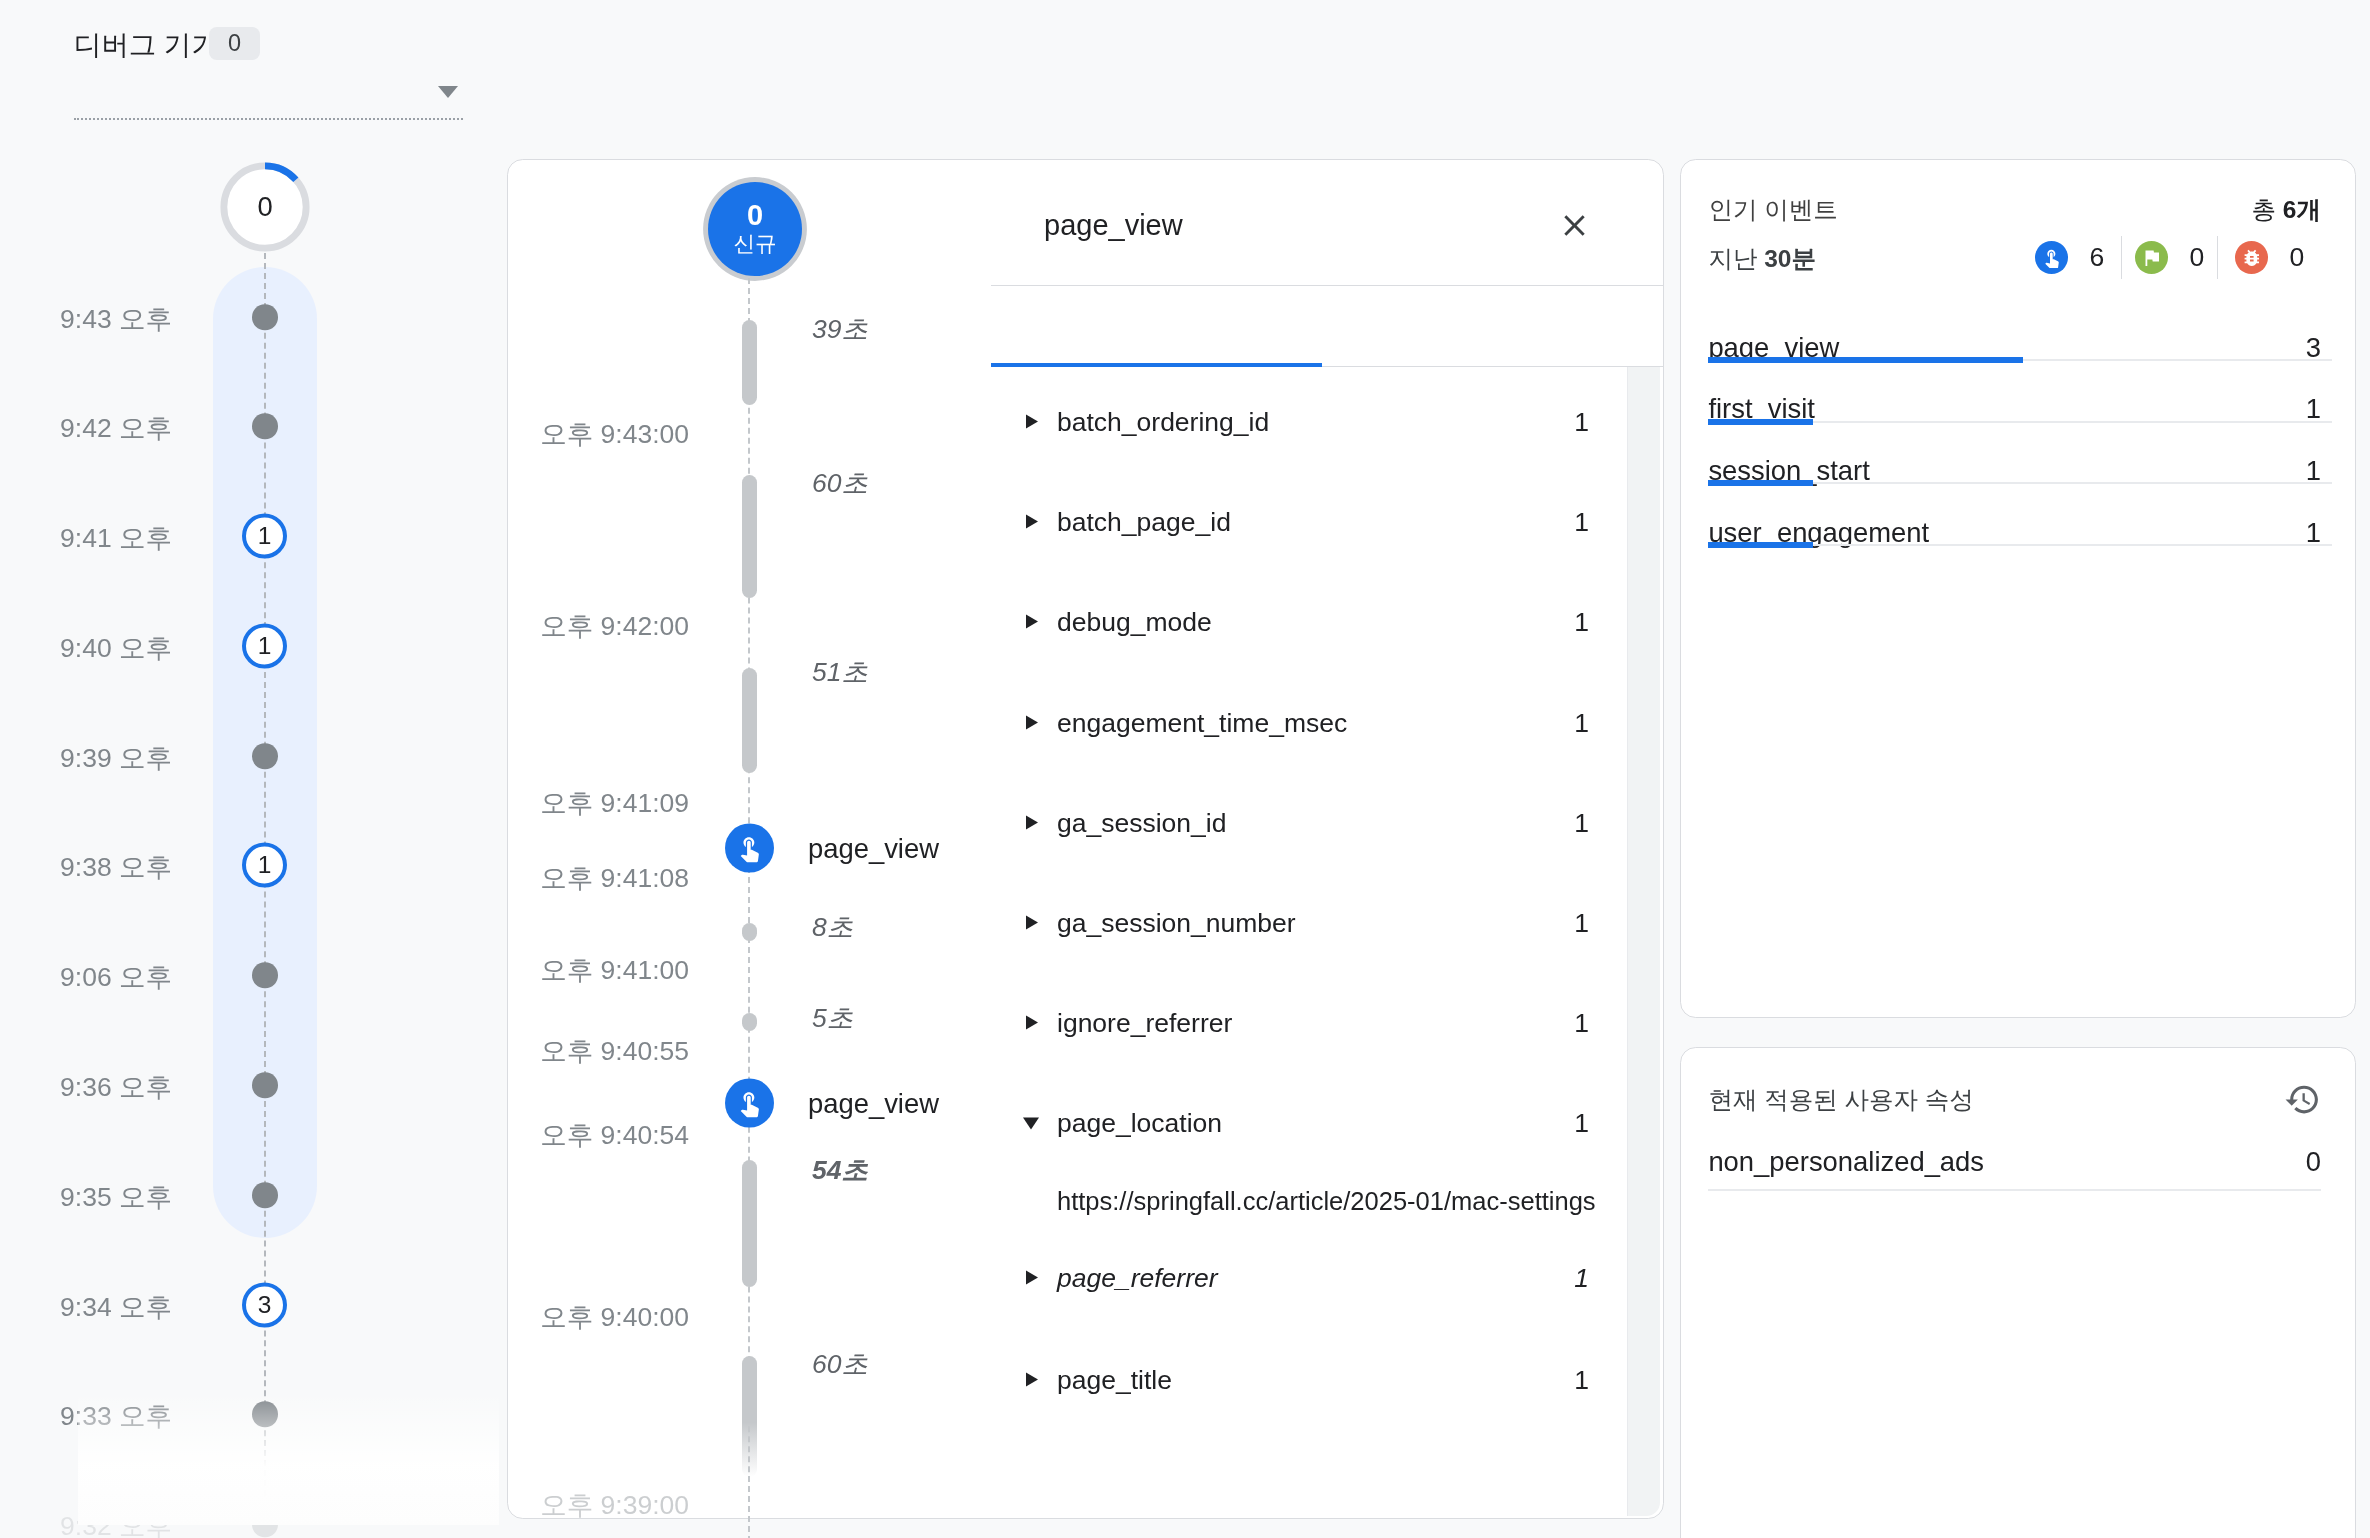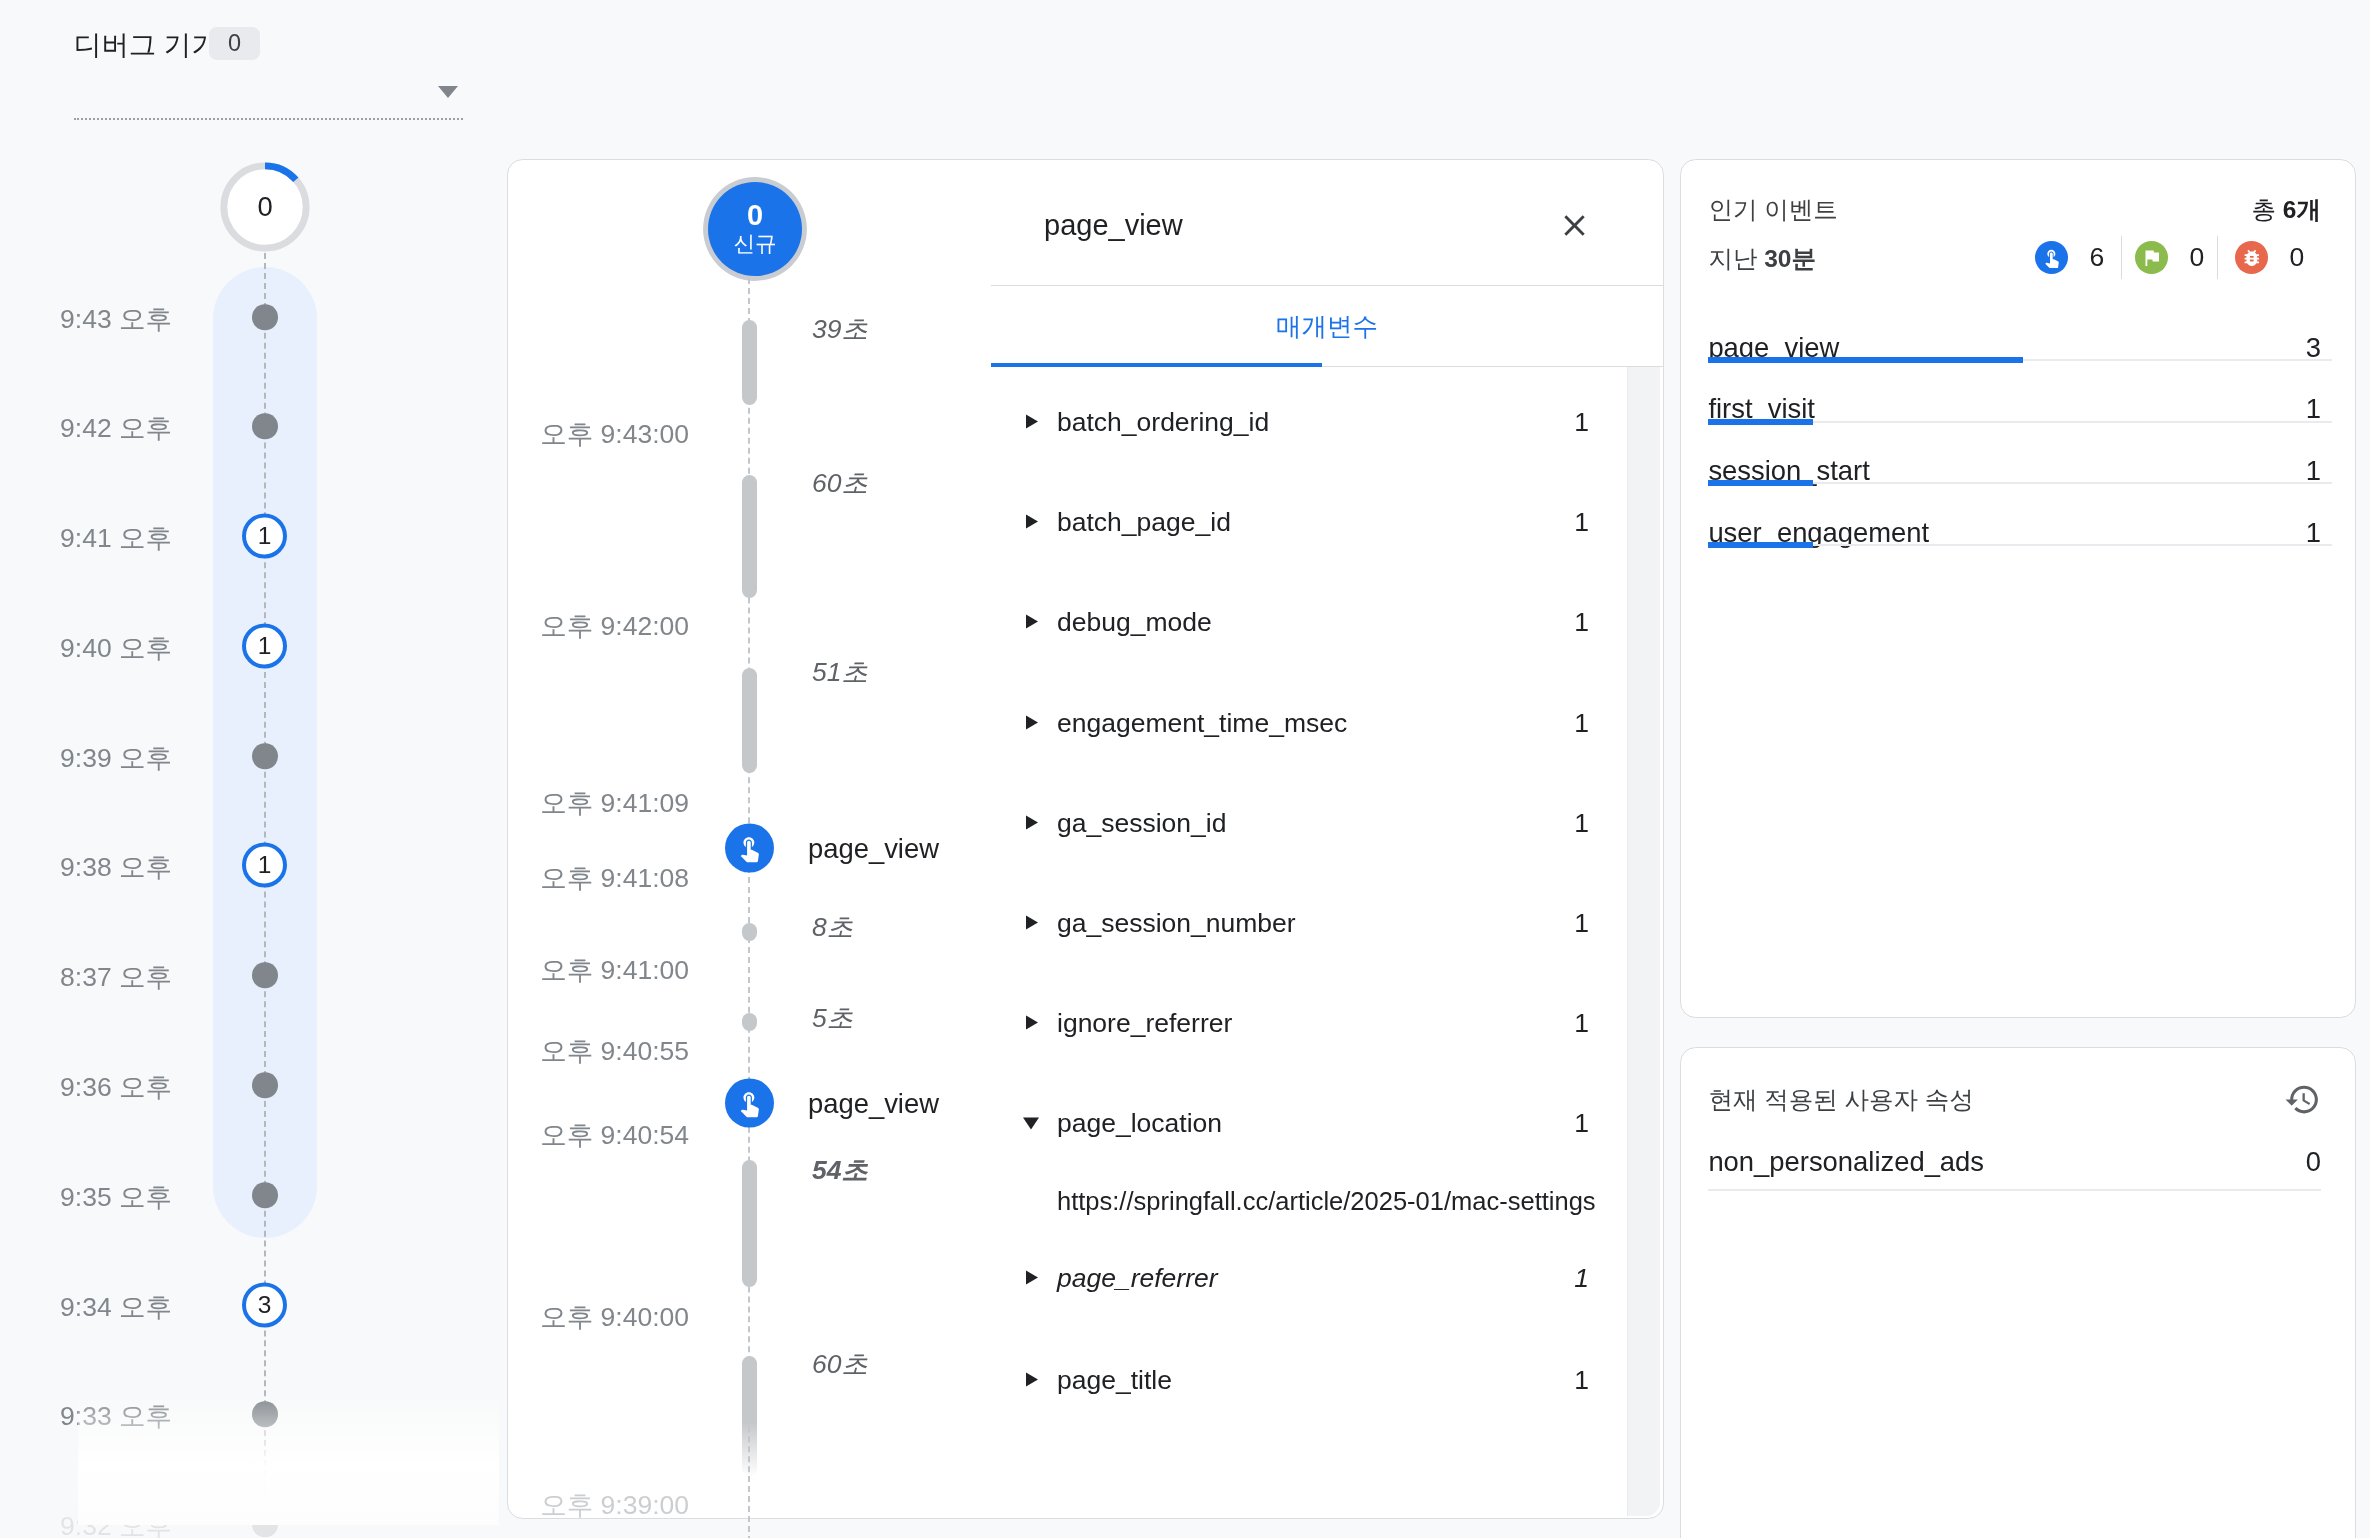--- a/index.html
+++ b/index.html
@@ -138,21 +138,21 @@
         <div class="minute-label" style="top: 426px;">9:42 오후</div>
         <div class="minute-dot" style="top: 426px;"></div>
         <div class="minute-label" style="top: 536px;">9:41 오후</div>
         <div class="minute-count" style="top: 536px;">1</div>
         <div class="minute-label" style="top: 646px;">9:40 오후</div>
         <div class="minute-count" style="top: 646px;">1</div>
         <div class="minute-label" style="top: 756px; padding-left: 16px;">9:39 오후</div>
         <div class="minute-dot" style="top: 756px;"></div>
         <div class="minute-label" style="top: 865px;">9:38 오후</div>
         <div class="minute-count" style="top: 865px;">1</div>
-        <div class="minute-label" style="top: 975px;">8:37 오후</div>
+        <div class="minute-label" style="top: 975px;">9:06 오후</div>
         <div class="minute-dot" style="top: 975px;"></div>
         <div class="minute-label" style="top: 1085px;">9:36 오후</div>
         <div class="minute-dot" style="top: 1085px;"></div>
         <div class="minute-label" style="top: 1195px;">9:35 오후</div>
         <div class="minute-dot" style="top: 1195px;"></div>
         <div class="minute-label" style="top: 1305px;">9:34 오후</div>
         <div class="minute-count" style="top: 1305px;">3</div>
         <div class="minute-label" style="top: 1414px;">9:33 오후</div>
         <div class="minute-dot" style="top: 1414px;"></div>
         <div class="minute-label ghost" style="top: 1524px;">9:32 오후</div>
@@ -211,21 +211,20 @@
 
     <div>
       <div class="detail-title">page_view</div>
       <div class="detail-close">
         <svg width="35" height="35" viewBox="0 0 24 24" fill="#3c4043">
           <path d="M19 6.41L17.59 5 12 10.59 6.41 5 5 6.41 10.59 12 5 17.59 6.41 19 12 13.41 17.59 19 19 17.59 13.41 12z"></path>
         </svg>
       </div>
       <div class="detail-hdiv"></div>
       <div class="tabs" id="detail-tabs">
-          <div class="tab active">매개변수</div>
         </div>
       <div class="tabs-border"></div>
       <div class="tabs-underline"></div>
       <div id="param-list">
           <div class="param-row" style="top: 263px;">
             <div class="tri-right"></div>
             <div class="pname">batch_ordering_id</div>
             <div class="pval">1</div>
           </div>
           <div class="param-row" style="top: 363px;">

